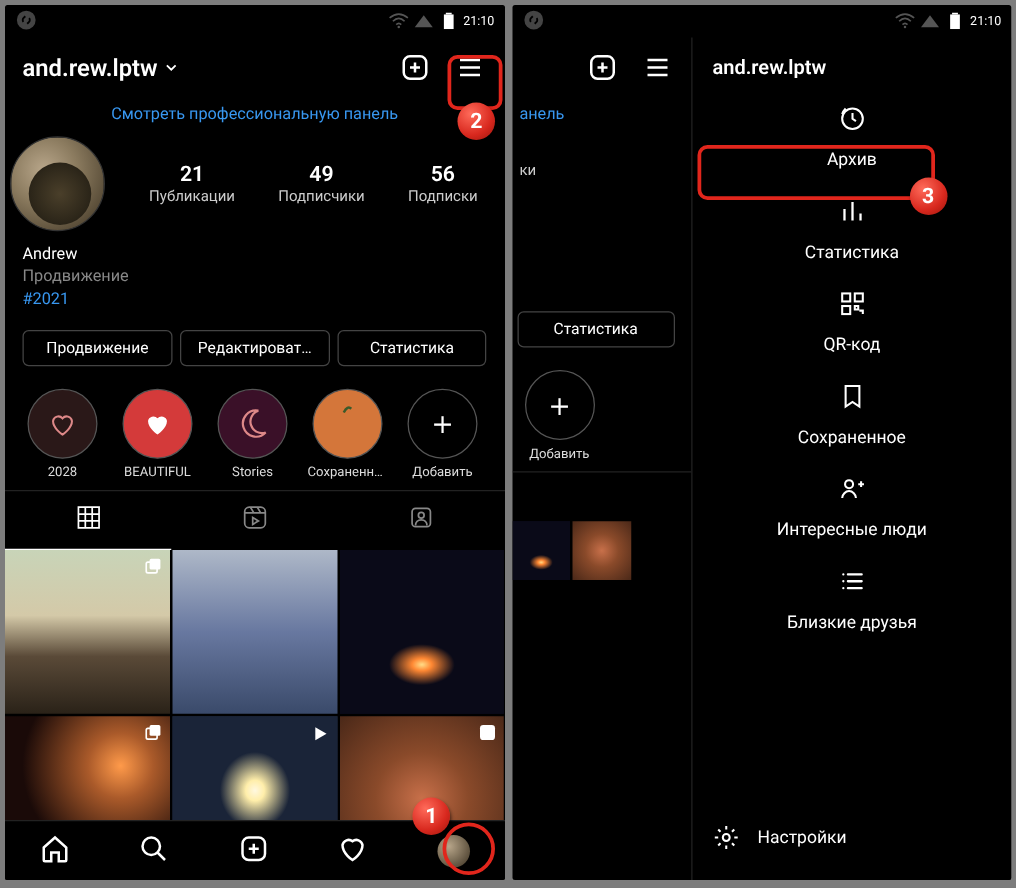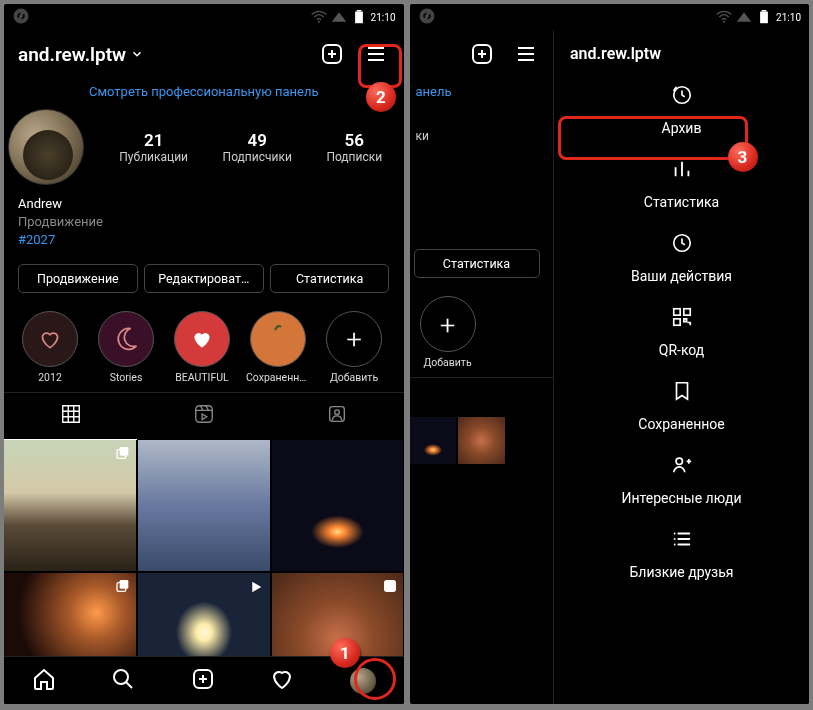--- a/index.html
+++ b/index.html
@@ -124,53 +124,53 @@
       <div>
           <div class="stat-num">56</div>
           <div class="stat-lbl">Подписки</div>
         </div>
     </div>
   </div>
 
   <div class="bio">
     <div class="name">Andrew</div>
     <div class="type">Продвижение</div>
-    <div class="tag">#2027</div>
+    <div class="tag">#2021</div>
   </div>
 
   <div class="btn-row">
     <div class="pill-btn">Продвижение</div>
     <div class="pill-btn">Редактироват…</div>
     <div class="pill-btn">Статистика</div>
   </div>
 
   <div class="highlights">
     <div class="highlight">
         <div class="hl-circle hl-ring" style="background:#2a1818">
           <svg width="26" height="26" viewBox="0 0 24 24">
             <path d="M12 20s-7-4.5-7-10a4 4 0 0 1 7-2 4 4 0 0 1 7 2c0 5.5-7 10-7 10z" stroke="#d88" fill="none" stroke-width="1.5"></path>
           </svg>
         </div>
-        <div class="hl-lbl">2012</div>
+        <div class="hl-lbl">2028</div>
+      </div>
+    <div class="highlight">
+        <div class="hl-circle hl-ring" style="background:#d43a3a">
+          <svg width="26" height="26" viewBox="0 0 24 24">
+            <path d="M12 20s-7-4.5-7-10a4 4 0 0 1 7-2 4 4 0 0 1 7 2c0 5.5-7 10-7 10z" fill="#fff"></path>
+          </svg>
+        </div>
+        <div class="hl-lbl">BEAUTIFUL</div>
       </div>
     <div class="highlight">
         <div class="hl-circle hl-ring" style="background:#3a1028">
           <svg width="28" height="28" viewBox="0 0 24 24">
             <path d="M16 3a9 9 0 1 0 5 15 7 7 0 0 1-5-15z" stroke="#d88" fill="none" stroke-width="1.5"></path>
           </svg>
         </div>
         <div class="hl-lbl">Stories</div>
-      </div>
-    <div class="highlight">
-        <div class="hl-circle hl-ring" style="background:#d43a3a">
-          <svg width="26" height="26" viewBox="0 0 24 24">
-            <path d="M12 20s-7-4.5-7-10a4 4 0 0 1 7-2 4 4 0 0 1 7 2c0 5.5-7 10-7 10z" fill="#fff"></path>
-          </svg>
-        </div>
-        <div class="hl-lbl">BEAUTIFUL</div>
       </div>
     <div class="highlight">
         <div class="hl-circle hl-ring" style="background:#d4763a">
           <svg width="10" height="10" viewBox="0 0 10 10" style="position:relative;top:-12px">
             <path d="M2 8 Q5 2 8 5" stroke="#3a5a2a" stroke-width="2" fill="none"></path>
           </svg>
         </div>
         <div class="hl-lbl">Сохраненное</div>
       </div>
     <div class="highlight">
@@ -316,27 +316,20 @@
           <span>Архив</span>
         </li>
       <li>
           <svg viewBox="0 0 24 24">
             <path d="M5 20V10M12 20V4M19 20v-6" stroke="#fff" fill="none" stroke-width="2"></path>
           </svg>
           <span>Статистика</span>
         </li>
       <li>
           <svg viewBox="0 0 24 24">
-            <circle cx="12" cy="12" r="9" stroke="#fff" fill="none" stroke-width="1.8"></circle>
-            <path d="M12 7v5l3 2" stroke="#fff" fill="none" stroke-width="1.8"></path>
-          </svg>
-          <span>Ваши действия</span>
-        </li>
-      <li>
-          <svg viewBox="0 0 24 24">
             <rect x="3" y="3" width="7" height="7" stroke="#fff" fill="none" stroke-width="1.8"></rect>
             <rect x="14" y="3" width="7" height="7" stroke="#fff" fill="none" stroke-width="1.8"></rect>
             <rect x="3" y="14" width="7" height="7" stroke="#fff" fill="none" stroke-width="1.8"></rect>
             <path d="M14 14h3v3h-3zM18 18h3v3" stroke="#fff" fill="none" stroke-width="1.8"></path>
           </svg>
           <span>QR-код</span>
         </li>
       <li>
           <svg viewBox="0 0 24 24">
             <path d="M6 3h12v18l-6-4-6 4z" stroke="#fff" fill="none" stroke-width="1.8"></path>
@@ -350,17 +343,24 @@
           </svg>
           <span>Интересные люди</span>
         </li>
       <li>
           <svg viewBox="0 0 24 24">
             <path d="M8 6h12M8 12h12M8 18h12M4 6h0M4 12h0M4 18h0" stroke="#fff" fill="none" stroke-width="2" stroke-linecap="round"></path>
           </svg>
           <span>Близкие друзья</span>
         </li>
     </ul>
+    <div class="drawer-footer">
+        <svg viewBox="0 0 24 24">
+          <circle cx="12" cy="12" r="3" stroke="#fff" fill="none" stroke-width="1.8"></circle>
+          <path d="M12 2v3M12 19v3M2 12h3M19 12h3M5 5l2 2M17 17l2 2M5 19l2-2M17 7l2-2" stroke="#fff" fill="none" stroke-width="1.8"></path>
+        </svg>
+        <span>Настройки</span>
+      </div>
   </div>
 
   <div class="callout" style="top:112px;left:148px;width:190px;height:44px"></div>
   <div class="badge-num" style="top:138px;left:318px">3</div>
 </div>
 
 </body></html>

